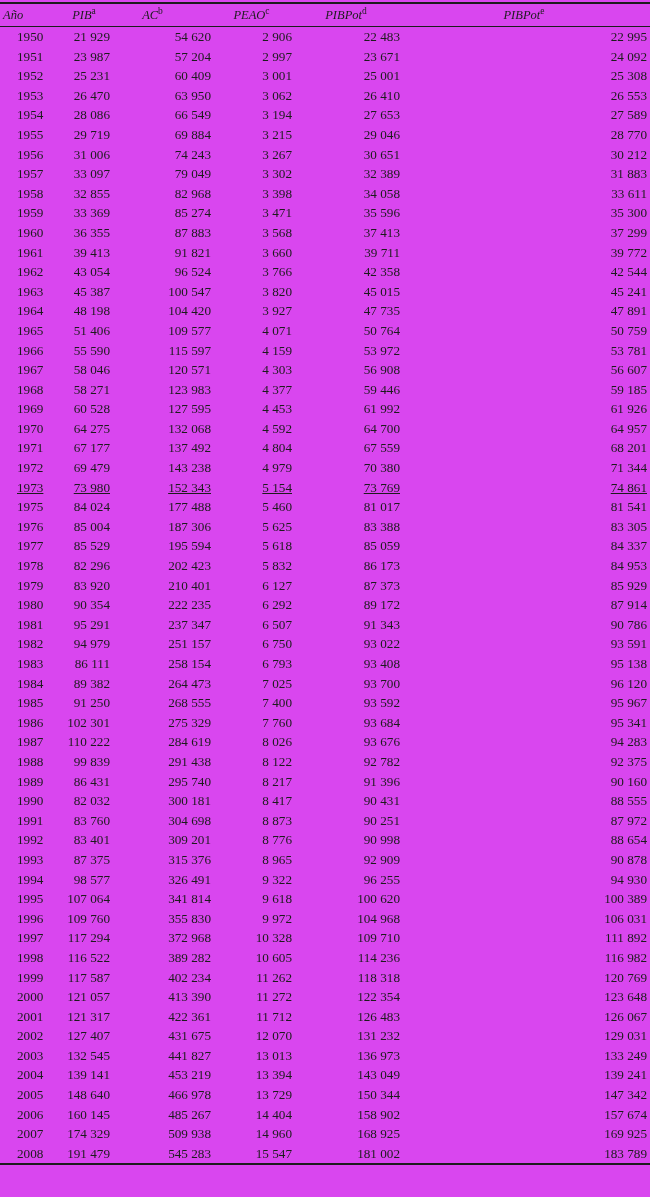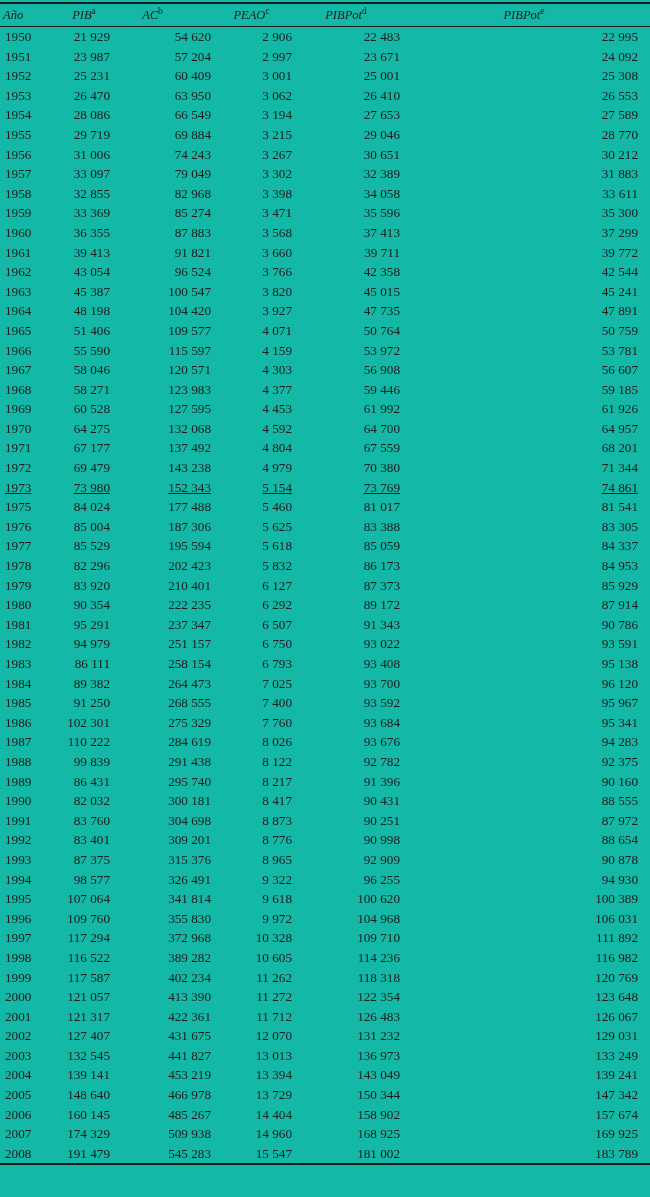--- a/index.html
+++ b/index.html
@@ -10,21 +10,21 @@
   body {
     width: 650px;
     font-family: "Liberation Serif", "DejaVu Serif", serif;
     color: #1c1c1c;
   }
   .sheet {
     width: 650px;
     height: 1197px;
     box-sizing: border-box;
     padding-top: 2px;
-    background: #14b8a6;
+    background: #d946ef;
     overflow: hidden;
   }
   table.data-table {
     width: 650px;
     border-collapse: collapse;
     table-layout: fixed;
     border-top: 2px solid #1c1c1c;
     border-bottom: 2.5px solid #1c1c1c;
   }
   th {
@@ -53,23 +53,23 @@
     font-size: 13.2px;
     text-align: right;
     height: 19.6px;
     line-height: 19.6px;
     padding: 0;
     white-space: nowrap;
     vertical-align: middle;
   }
   td:first-child {
     text-align: left;
-    padding-left: 5px;
-  }
-  td:last-child { padding-right: 12px; }
+    padding-left: 17px;
+  }
+  td:last-child { padding-right: 3px; }
   tr.underline .val { text-decoration: underline; }
 </style>
 </head>
 <body>
 
 <div class="sheet">
   <table class="data-table">
     <colgroup>
       <col style="width:58px">
       <col style="width:52px">

